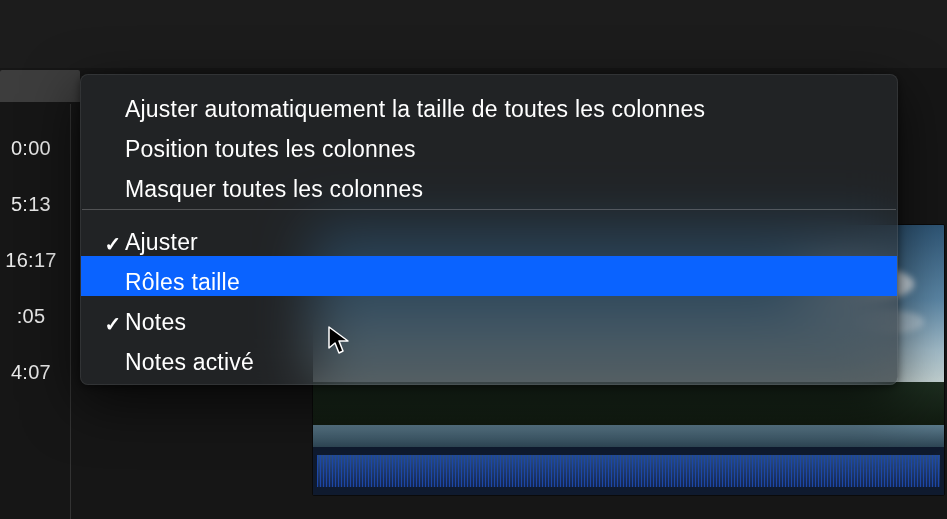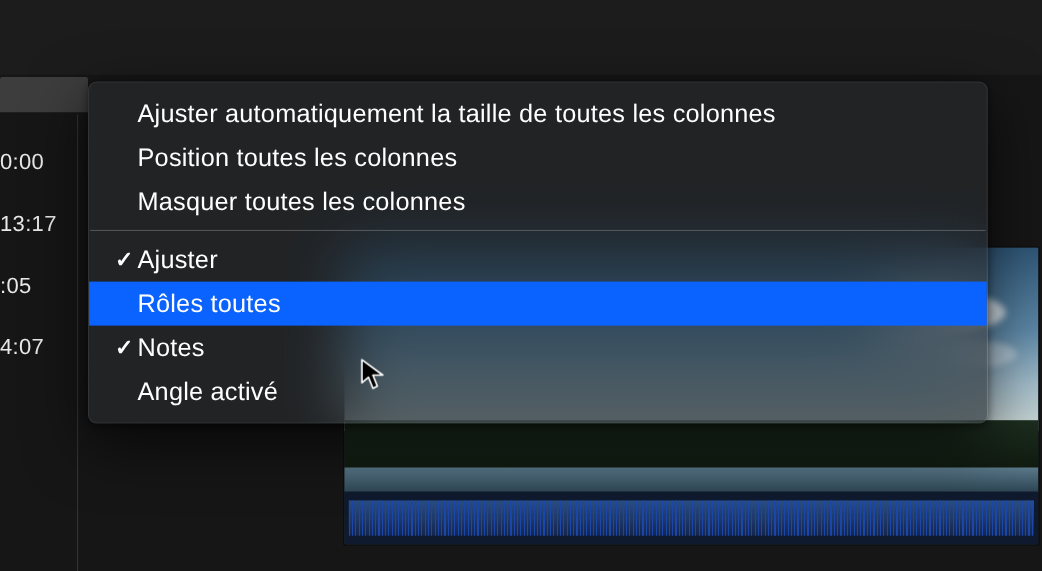--- a/index.html
+++ b/index.html
@@ -59,21 +59,21 @@
     top: 120px;
     width: 70px;
     display: flex;
     flex-direction: column;
   }
   .tc {
     color: #e9e9e9;
     font-size: 20px;
     font-weight: 400;
     letter-spacing: 0.3px;
-    text-align: left;
+    text-align: center;
     padding-right: 8px;
     height: 56px;
     line-height: 56px;
     white-space: nowrap;
   }
 
   
   .clip {
     position: absolute;
     left: 312px;
@@ -144,21 +144,21 @@
     -webkit-backdrop-filter: blur(28px) saturate(160%);
     border: 1px solid rgba(255,255,255,0.08);
     border-radius: 8px;
     box-shadow: 0 18px 55px rgba(0,0,0,0.65), 0 2px 8px rgba(0,0,0,0.5);
     padding: 8px 0;
     z-index: 10;
   }
 
   .menu-item {
     display: flex;
-    align-items: center;
+    align-items: flex-end;
     padding: 0 20px;
     height: 40px;
     font-size: 23px;
     color: #fff;
     letter-spacing: 0.2px;
     cursor: default;
   }
 
   .menu-item .check {
     display: inline-block;
@@ -196,21 +196,22 @@
 
 <div class="bg">
   <div class="top-strip"></div>
 
   <div class="col-header"></div>
 
   <div class="vline"></div>
 
   <div class="timecodes">
     <div class="tc">0:00</div>
-    <div class="tc">13:17</div>
+    <div class="tc">5:13</div>
+    <div class="tc">16:17</div>
     <div class="tc">:05</div>
     <div class="tc">4:07</div>
   </div>
 
   <div class="clip">
     <div class="sky"></div>
     <div class="cloud c1"></div>
     <div class="cloud c2"></div>
     <div class="trees"></div>
     <div class="water"></div>
@@ -233,27 +234,27 @@
   </div>
 
   <div class="menu-sep"></div>
 
   <div class="menu-item">
     <span class="check">✓</span>
     <span class="label">Ajuster</span>
   </div>
   <div class="menu-item hl">
     <span class="check"></span>
-    <span class="label">Rôles toutes</span>
+    <span class="label">Rôles taille</span>
   </div>
   <div class="menu-item">
     <span class="check">✓</span>
     <span class="label">Notes</span>
   </div>
   <div class="menu-item">
     <span class="check"></span>
-    <span class="label">Angle activé</span>
+    <span class="label">Notes activé</span>
   </div>
 </div>
 
 <svg class="cursor" width="28" height="30" viewBox="0 0 28 30" style="left: 328px; top: 326px;">
   <polygon points="1,1 1,22 7,17 11,27 15,25 11,15 20,15" fill="#000" stroke="#fff" stroke-width="1.5" stroke-linejoin="round"></polygon>
 </svg>
 
 </body></html>

